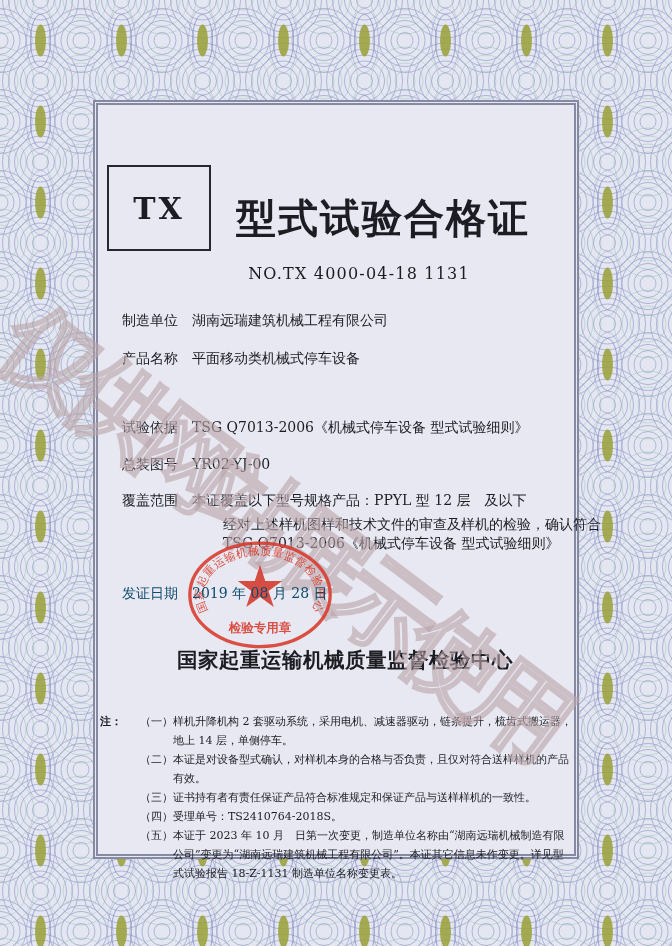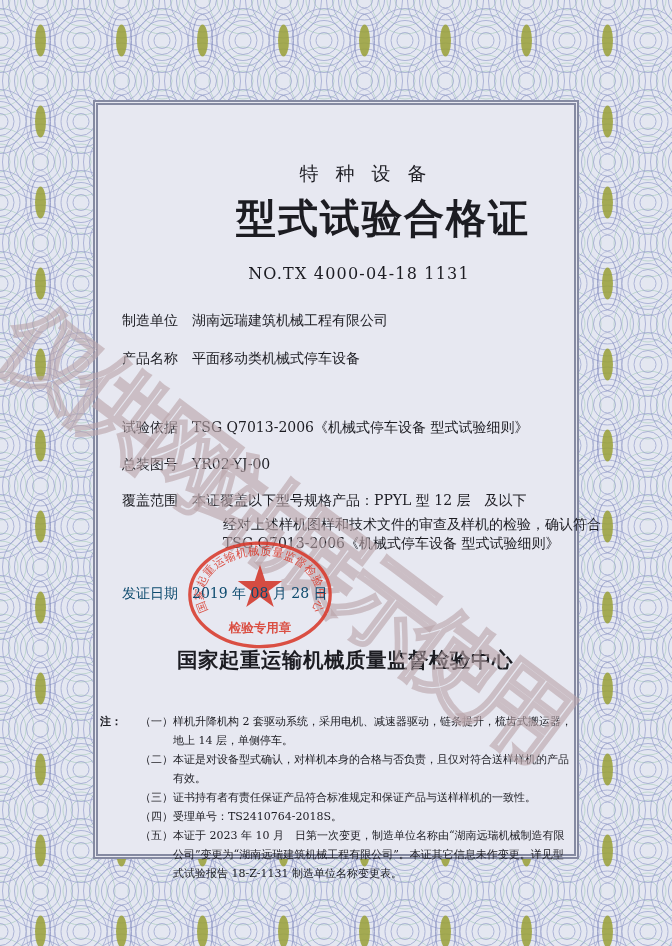--- a/index.html
+++ b/index.html
@@ -130,22 +130,24 @@
         <ellipse cx="40.5" cy="40.5" rx="14" ry="32" fill="none" stroke="#8089bb" stroke-width="0.7" opacity="0.6"></ellipse>
         <ellipse cx="40.5" cy="40.5" rx="10" ry="26" fill="none" stroke="#8089bb" stroke-width="0.9" opacity="0.8"></ellipse>
         <ellipse cx="40.5" cy="40.5" rx="5.5" ry="16" fill="#99a036" opacity="0.85"></ellipse>
       </pattern>
     </defs>
     <rect width="672" height="946" fill="url(#guil)"></rect>
   </svg>
 
   <div class="panel">
 
-
-    <div class="title-small">特种设备</div>
+    <div class="tx-box">
+      <span style="position:static;">TX</span>
+    </div>
+
     <div class="title-large">型式试验合格证</div>
     <div class="cert-no">NO.TX 4000-04-18 1131</div>
 
     <div class="field-row" style="top:198px">
       <span class="f-label">制造单位</span><span class="f-value">湖南远瑞建筑机械工程有限公司</span>
     </div>
     <div class="field-row" style="top:236px">
       <span class="f-label">产品名称</span><span class="f-value">平面移动类机械式停车设备</span>
     </div>
     <div class="field-row" style="top:305px">

